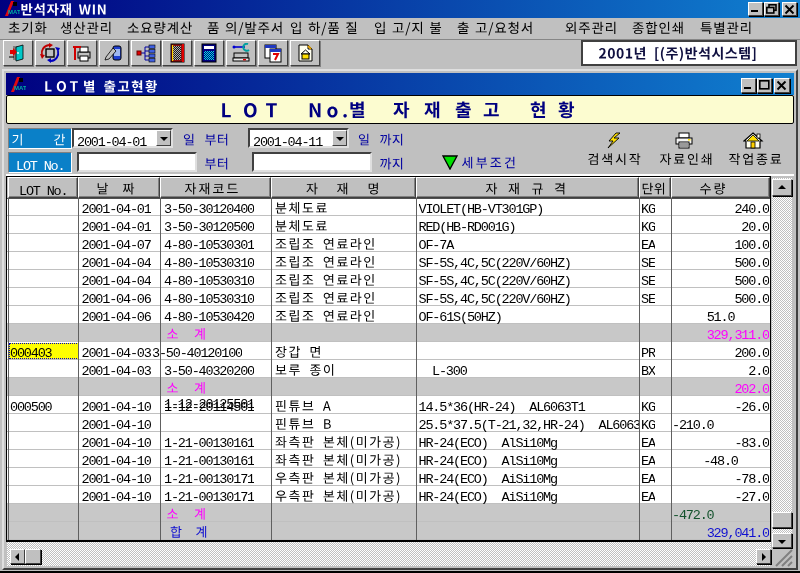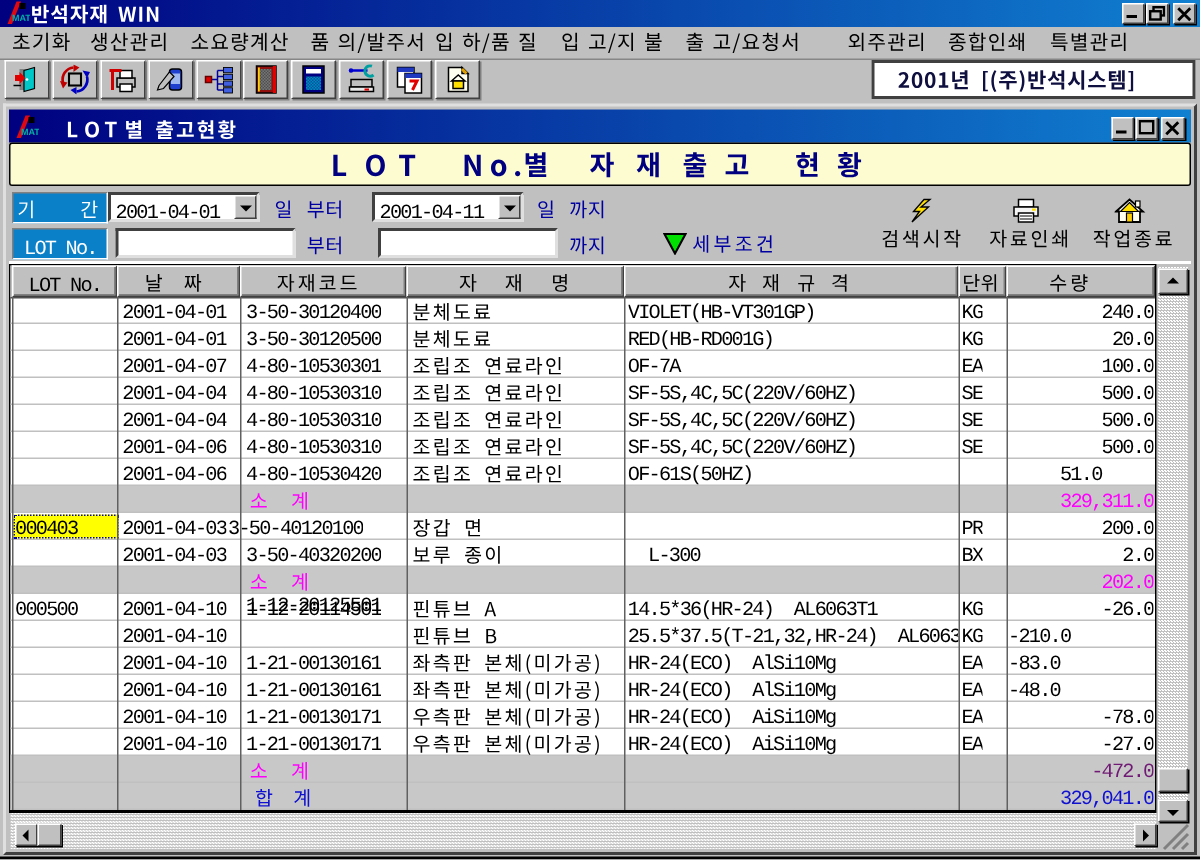--- a/index.html
+++ b/index.html
@@ -279,42 +279,42 @@
 <div class="cell" style="left:81.5px;top:415.5px">2001-04-10</div>
 <div class="cell" style="left:164px;top:395px">1-12-20125501</div>
 <div class="cell" style="left:418.5px;top:415.5px;width:220px">25.5*37.5(T-21,32,HR-24)  AL6063T1</div>
 <div class="cell" style="left:641px;top:415.5px">KG</div>
 <div class="cell" style="left:672px;top:415.5px;width:97px;text-align:left">-210.0</div>
 <div class="abs" style="left:7px;top:449px;width:763px;height:1px;background:#c0c0c0"></div>
 <div class="cell" style="left:81.5px;top:433.5px">2001-04-10</div>
 <div class="cell" style="left:164px;top:433.5px">1-21-00130161</div>
 <div class="cell" style="left:418.5px;top:433.5px;width:220px">HR-24(ECO)  AlSi10Mg</div>
 <div class="cell" style="left:641px;top:433.5px">EA</div>
-<div class="cell" style="left:672px;top:433.5px;width:97px;">-83.0</div>
+<div class="cell" style="left:672px;top:433.5px;width:97px;text-align:right">-83.0</div>
 <div class="abs" style="left:7px;top:467px;width:763px;height:1px;background:#c0c0c0"></div>
 <div class="cell" style="left:81.5px;top:451.5px">2001-04-10</div>
 <div class="cell" style="left:164px;top:451.5px">1-21-00130161</div>
 <div class="cell" style="left:418.5px;top:451.5px;width:220px">HR-24(ECO)  AlSi10Mg</div>
 <div class="cell" style="left:641px;top:451.5px">EA</div>
-<div class="cell" style="left:672px;top:451.5px;width:97px;text-align:left">-48.0</div>
+<div class="cell" style="left:672px;top:451.5px;width:97px;text-align:center">-48.0</div>
 <div class="abs" style="left:7px;top:485px;width:763px;height:1px;background:#c0c0c0"></div>
 <div class="cell" style="left:81.5px;top:469.5px">2001-04-10</div>
 <div class="cell" style="left:164px;top:469.5px">1-21-00130171</div>
 <div class="cell" style="left:418.5px;top:469.5px;width:220px">HR-24(ECO)  AiSi10Mg</div>
 <div class="cell" style="left:641px;top:469.5px">EA</div>
 <div class="cell" style="left:672px;top:469.5px;width:97px;text-align:right">-78.0</div>
 <div class="abs" style="left:7px;top:503px;width:763px;height:1px;background:#c0c0c0"></div>
 <div class="cell" style="left:81.5px;top:487.5px">2001-04-10</div>
 <div class="cell" style="left:164px;top:487.5px">1-21-00130171</div>
 <div class="cell" style="left:418.5px;top:487.5px;width:220px">HR-24(ECO)  AiSi10Mg</div>
 <div class="cell" style="left:641px;top:487.5px">EA</div>
 <div class="cell" style="left:672px;top:487.5px;width:97px;text-align:right">-27.0</div>
 <div class="abs" style="left:7px;top:504px;width:763px;height:18px;background:#c8c8c8"></div>
 <div class="abs" style="left:7px;top:521px;width:763px;height:1px;background:#c0c0c0"></div>
-<div class="cell" style="left:672px;top:505.5px;width:97px;text-align:right;color:#701a75">-472.0</div>
+<div class="cell" style="left:672px;top:505.5px;width:97px;text-align:left;color:#14532d">-472.0</div>
 <div class="abs" style="left:7px;top:522px;width:763px;height:18px;background:#c8c8c8"></div>
 <div class="abs" style="left:7px;top:539px;width:763px;height:1px;background:#c0c0c0"></div>
 <div class="cell" style="left:672px;top:523.5px;width:97px;text-align:right;color:#1010d0">329,041.0</div>
 <div class="abs" style="left:8px;top:198px;width:1px;height:342px;background:#606060"></div>
 <div class="abs" style="left:78px;top:198px;width:1px;height:342px;background:#606060"></div>
 <div class="abs" style="left:160px;top:198px;width:1px;height:342px;background:#606060"></div>
 <div class="abs" style="left:271px;top:198px;width:1px;height:342px;background:#606060"></div>
 <div class="abs" style="left:416px;top:198px;width:1px;height:342px;background:#606060"></div>
 <div class="abs" style="left:639px;top:198px;width:1px;height:342px;background:#606060"></div>
 <div class="abs" style="left:671px;top:198px;width:1px;height:342px;background:#606060"></div>

